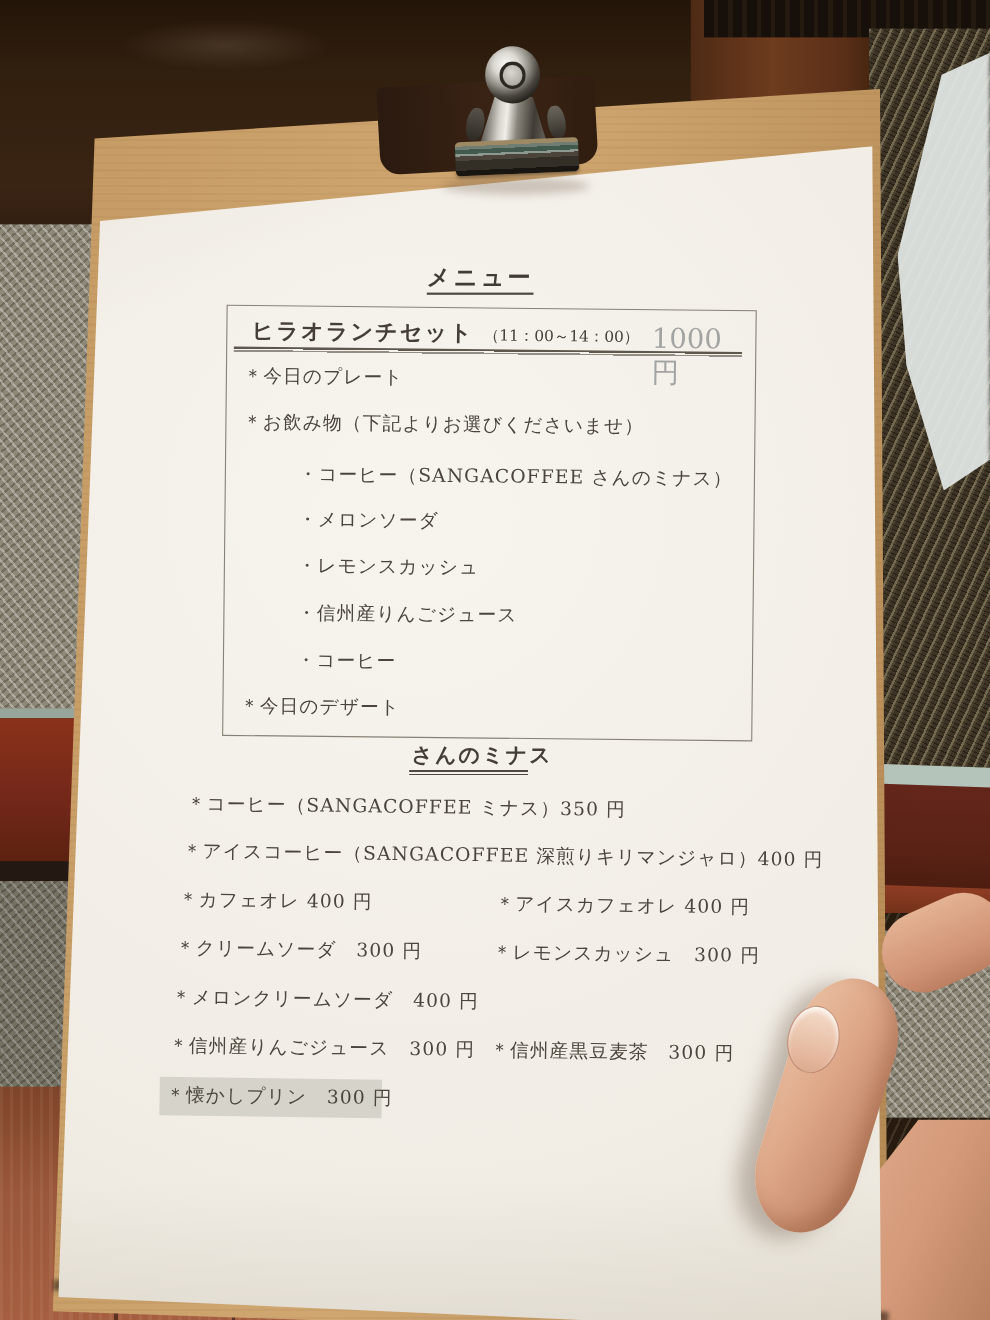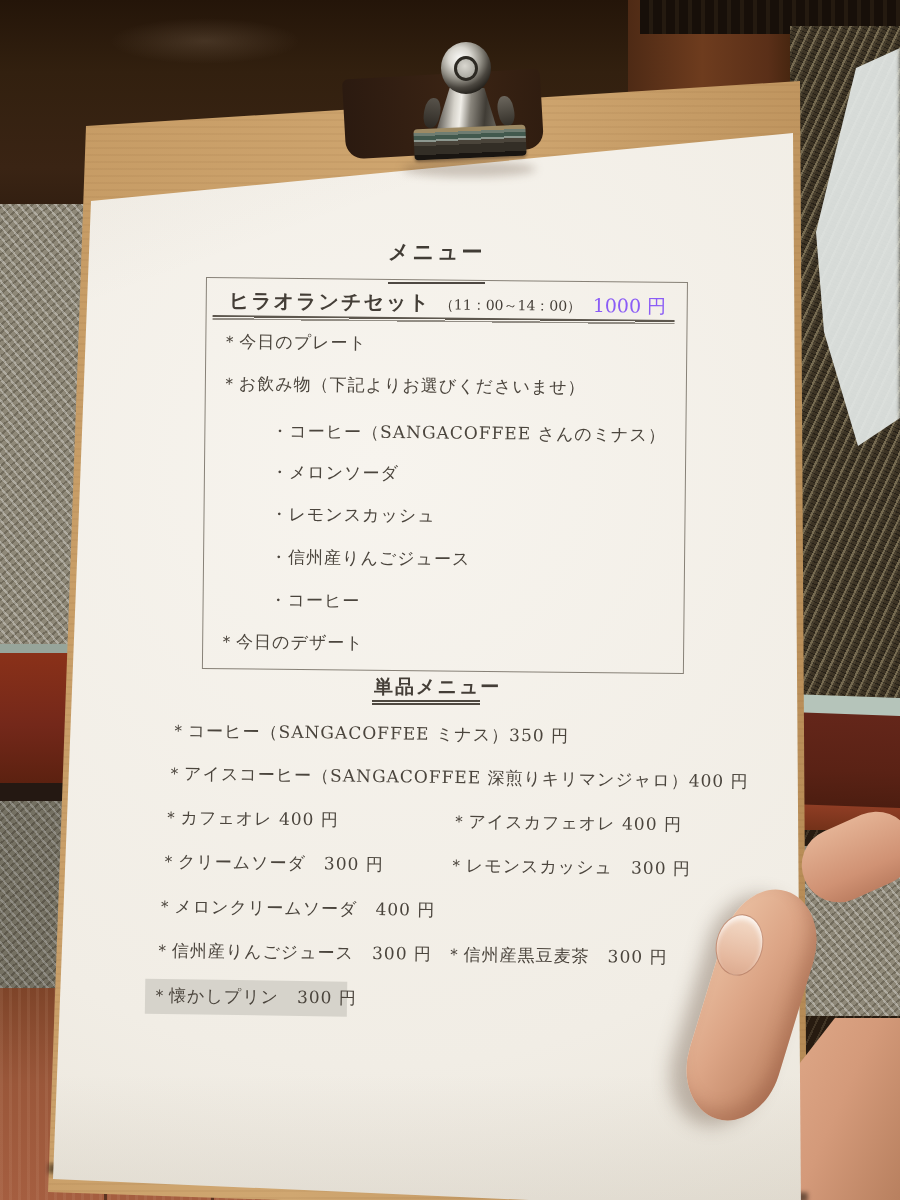--- a/index.html
+++ b/index.html
@@ -114,26 +114,26 @@
     background:linear-gradient(105deg,#ecc2a4 0%,#dca586 45%,#c78d6d 80%,#b57a5c 100%);
     box-shadow:-14px 10px 18px rgba(95,72,55,.35), inset -10px -8px 16px rgba(130,70,45,.30);}
   .thumb-nail{left:716px;top:914px;width:45px;height:60px;z-index:10;border-radius:50%;
     transform:rotate(12deg);border:1px solid rgba(172,112,86,.6);
     background:linear-gradient(180deg,#f4dcc9,#e5b89e 75%,#dcab90);
     box-shadow:inset 0 4px 5px rgba(255,255,255,.75);}
 
   
   .content{z-index:7;color:#4b453d;}
   .menu-title{left:388px;top:238px;font-size:21px;font-weight:bold;letter-spacing:3px;color:#413c35;
-    border-bottom:2px solid #4e4842;padding-bottom:16px;text-align:right;}
+    border-bottom:2px solid #4e4842;padding-bottom:0;text-align:right;}
   .lunch-box{left:206px;top:277px;width:480px;height:390px;border:1px solid #878177;
     transform:rotate(.6deg);transform-origin:0 0;}
   .ls-name{left:22px;top:9px;font-size:20px;font-weight:bold;letter-spacing:2px;color:#443e37;}
   .ls-hours{font-size:14px;font-weight:normal;letter-spacing:0;}
-  .ls-price{left:386px;top:11px;font-size:19px;color:#8b5cf6;}
+  .ls-price{left:386px;top:11px;font-size:25px;color:#a3a3a3;}
   .ls-rule{left:6px;top:37px;width:462px;height:5px;
     background:linear-gradient(180deg,#5d574e 0 2px,transparent 2px 3px,rgba(93,87,78,.65) 3px 4.5px,transparent 4.5px);}
   .mi{font-size:17px;letter-spacing:1px;white-space:nowrap;}
   .plate{left:15px;top:52px;}
   .drinks{left:15px;top:94px;}
   .opt0{left:66px;top:141px;} .opt1{left:66px;top:182px;} .opt2{left:66px;top:224px;}
   .opt3{left:66px;top:267px;} .opt4{left:66px;top:310px;}
   .dessert{left:15px;top:352px;}
   .single-heading{left:374px;top:674px;font-size:19px;font-weight:bold;letter-spacing:2px;color:#443e37;}
   .single-rule{left:372px;top:700px;width:108px;height:6px;
@@ -190,21 +190,21 @@
     <div class="abs mi plate">＊今日のプレート</div>
     <div class="abs mi drinks">＊お飲み物（下記よりお選びくださいませ）</div>
     <div class="abs mi opt0">・コーヒー（SANGACOFFEE さんのミナス）</div>
     <div class="abs mi opt1">・メロンソーダ</div>
     <div class="abs mi opt2">・レモンスカッシュ</div>
     <div class="abs mi opt3">・信州産りんごジュース</div>
     <div class="abs mi opt4">・コーヒー</div>
     <div class="abs mi dessert">＊今日のデザート</div>
   </div>
 
-  <div class="abs single-heading">単品メニュー</div>
+  <div class="abs single-heading">さんのミナス</div>
   <div class="abs single-rule"></div>
 
   <div class="abs tilt">
     <div class="abs mi r1">＊コーヒー（SANGACOFFEE ミナス）350 円</div>
     <div class="abs mi r2">＊アイスコーヒー（SANGACOFFEE 深煎りキリマンジャロ）400 円</div>
     <div class="abs mi r3l">＊カフェオレ 400 円</div>
     <div class="abs mi r3r">＊アイスカフェオレ 400 円</div>
     <div class="abs mi r4l">＊クリームソーダ　300 円</div>
     <div class="abs mi r4r">＊レモンスカッシュ　300 円</div>
     <div class="abs mi r5">＊メロンクリームソーダ　400 円</div>

